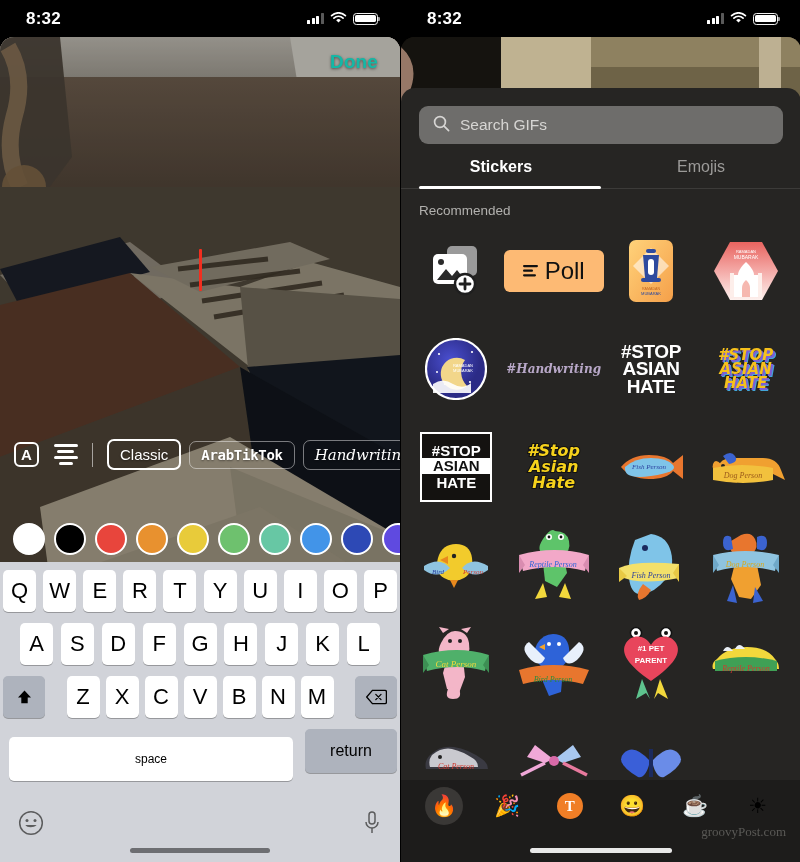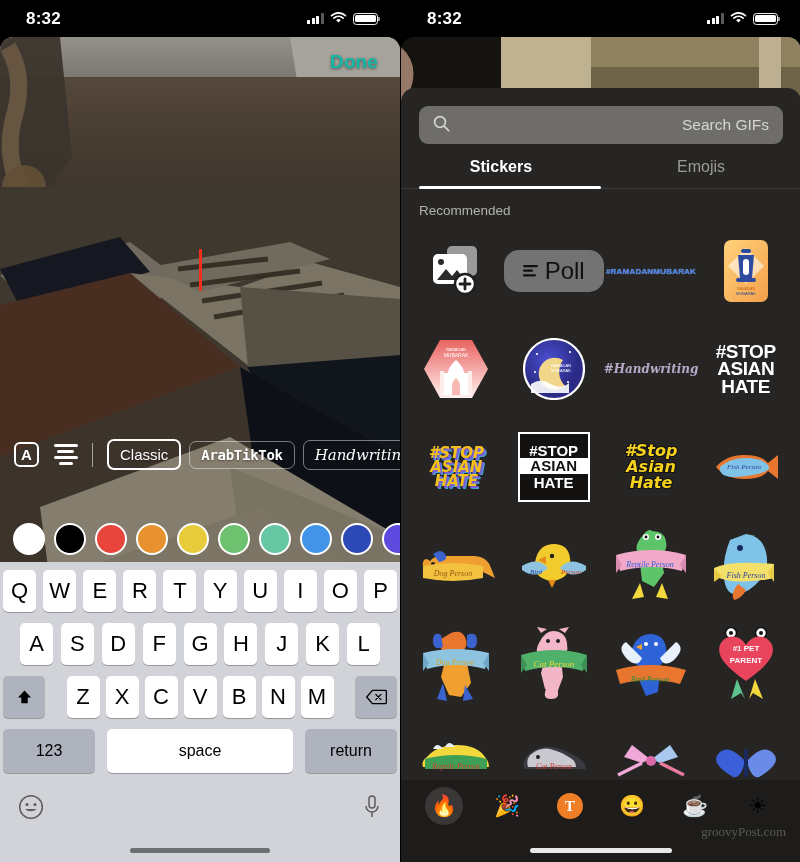--- a/index.html
+++ b/index.html
@@ -95,21 +95,21 @@
   .krow.r3 { padding: 0 3px; justify-content: space-between; align-items: center; }
   .krow.r4 { padding: 0 3px; justify-content: space-between; margin-top: 2px; }
   .key {
     background: #fff; border-radius: 5px; height: 42px; width: 33px;
     display: flex; align-items: center; justify-content: center;
     font-size: 22px; color: #000; box-shadow: 0 1px 0 rgba(0,0,0,.28);
     cursor: pointer; font-weight: 400;
   }
   .krow.r2 .key { width: 33px; }
   .key.wide { width: 42px; background: #aeb3bd; }
-  .key.space { flex: 1; margin: 0 6px; font-size: 16px; text-align: right; }
+  .key.space { flex: 1; margin: 8px 6px; font-size: 12px; text-align: right; }
   .key.num { width: 92px; background: #aeb3bd; font-size: 16px; }
   .key.ret  { width: 92px; background: #aeb3bd; font-size: 16px; }
   .key.low  { height: 44px; }
   .kb-bottom {
     display: flex; align-items: center; justify-content: space-between;
     padding: 6px 18px 0; height: 44px;
   }
   .kb-bottom .gl { opacity: .78; cursor: pointer; }
   .home-ind {
     position: absolute; bottom: 9px; left: 50%; transform: translateX(-50%);
@@ -118,21 +118,21 @@
 
   
   .r-photo { position: absolute; top: 37px; left: 0; width: 400px; height: 120px; border-radius: 14px 14px 0 0; overflow: hidden; }
   .r-photo svg { width: 100%; height: 100%; display: block; }
   .sheet {
     position: absolute; top: 88px; left: 0; width: 400px; height: 774px;
     background: #262523; border-radius: 14px 14px 0 0; z-index: 10; overflow: hidden;
   }
   .searchbar {
     margin: 18px 18px 0; height: 38px; background: #6e6d6b; border-radius: 9px;
-    display: flex; align-items: center; gap: 10px; padding: 0 14px; cursor: text; justify-content: space-between;
+    display: flex; align-items: center; gap: 10px; padding: 0 14px; cursor: text;
   }
   .search-ph { color: #d6d5d3; font-size: 15.5px; }
   .tabs { display: flex; margin-top: 14px; position: relative; }
   .tab { flex: 1; text-align: center; font-size: 16px; color: #9b9a98; padding-bottom: 13px; cursor: pointer; }
   .tab.active { color: #fff; font-weight: bold; }
   .tab-underline { position: absolute; bottom: 0; left: 18px; width: 182px; height: 2.6px; background: #fff; border-radius: 2px; }
   .tab-rule { height: 1px; background: rgba(255,255,255,.1); margin-top: -1px; }
   .sec-title { color: #b2b1ae; font-size: 13.5px; padding: 14px 0 0 18px; }
 
   .grid { display: grid; grid-template-columns: repeat(4, 1fr); padding: 4px 8px 0; }
@@ -313,21 +313,20 @@
             <div class="key">M</div>
           </div>
         <div class="key wide">
           <svg width="21" height="16" viewBox="0 0 21 16">
               <path d="M6.4 1.3H19a1.4 1.4 0 0 1 1.4 1.4v10.6A1.4 1.4 0 0 1 19 14.7H6.4L.7 8z" fill="none" stroke="#000" stroke-width="1.3"></path>
               <path d="M9.8 5.4l5.2 5.2M15 5.4l-5.2 5.2" stroke="#000" stroke-width="1.3" stroke-linecap="round"></path>
             </svg>
         </div>
       </div>
       <div class="krow r4">
-        <div class="key num low">123</div>
         <div class="key space low">space</div>
         <div class="key ret low">return</div>
       </div>
       <div class="kb-bottom">
         <span class="gl">
           <svg width="26" height="26" viewBox="0 0 26 26">
               <circle cx="13" cy="13" r="11.3" fill="none" stroke="#3b3b3b" stroke-width="1.5"></circle>
               <circle cx="9" cy="10.5" r="1.5" fill="#3b3b3b"></circle>
               <circle cx="17" cy="10.5" r="1.5" fill="#3b3b3b"></circle>
               <path d="M7.4 15c1.6 3 8.6 3 11.2 0z" fill="#3b3b3b"></path>
@@ -410,31 +409,28 @@
             <svg width="62" height="62" viewBox="0 0 62 62">
               <rect x="22" y="6" width="30" height="30" rx="5" fill="#9a9a9a"></rect>
               <rect x="8" y="14" width="34" height="30" rx="5" fill="#fff"></rect>
               <path d="M12 40 l9-11 6 7 5-6 8 10z" fill="#2a2a2a"></path>
               <circle cx="16" cy="22" r="3" fill="#2a2a2a"></circle>
               <circle cx="40" cy="44" r="10" fill="#fff" stroke="#1f1f1f" stroke-width="2.4"></circle>
               <path d="M40 39v10M35 44h10" stroke="#1f1f1f" stroke-width="2.8" stroke-linecap="round"></path>
             </svg>
           </div>
           <div class="cell">
-            <div style="background:#737373;border-radius:15px;padding:7px 19px;display:flex;align-items:center;gap:7px;">
+            <div style="background:#fdba74;border-radius:6px;padding:7px 19px;display:flex;align-items:center;gap:7px;">
               <svg width="15" height="14" viewBox="0 0 15 14">
                 <rect y="1" width="15" height="2.2" rx="1.1" fill="#111"></rect>
                 <rect y="5.6" width="10" height="2.2" rx="1.1" fill="#111"></rect>
                 <rect y="10.2" width="13" height="2.2" rx="1.1" fill="#111"></rect>
               </svg>
               <span style="font-size:24px;font-weight:500;color:#111;">Poll</span>
             </div>
-          </div>
-          <div class="cell">
-            <div class="st-ramhash">#RAMADANMUBARAK</div>
           </div>
           <div class="cell">
             <svg width="44" height="62" viewBox="0 0 44 62">
               <defs>
                 <linearGradient id="lg1" x1="0" y1="0" x2="1" y2="1">
                   <stop offset="0" stop-color="#ffd27a"></stop>
                   <stop offset="1" stop-color="#f5a04a"></stop>
                 </linearGradient>
               </defs>
               <rect width="44" height="62" rx="7" fill="url(#lg1)"></rect>

